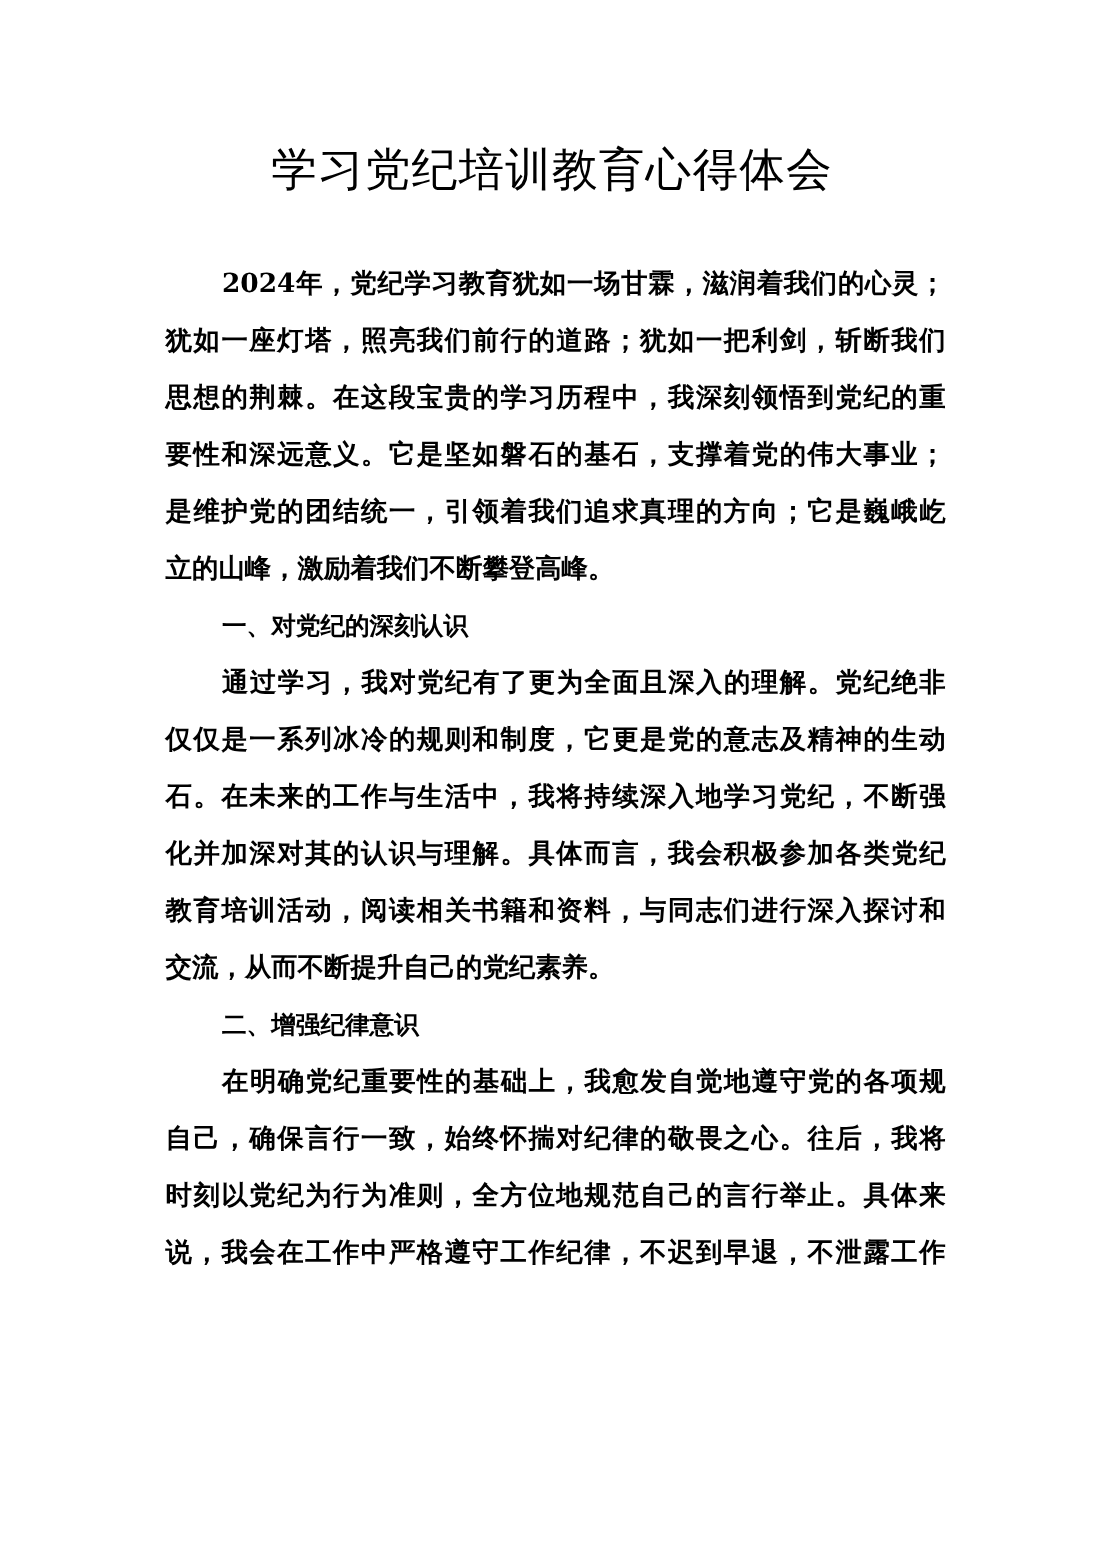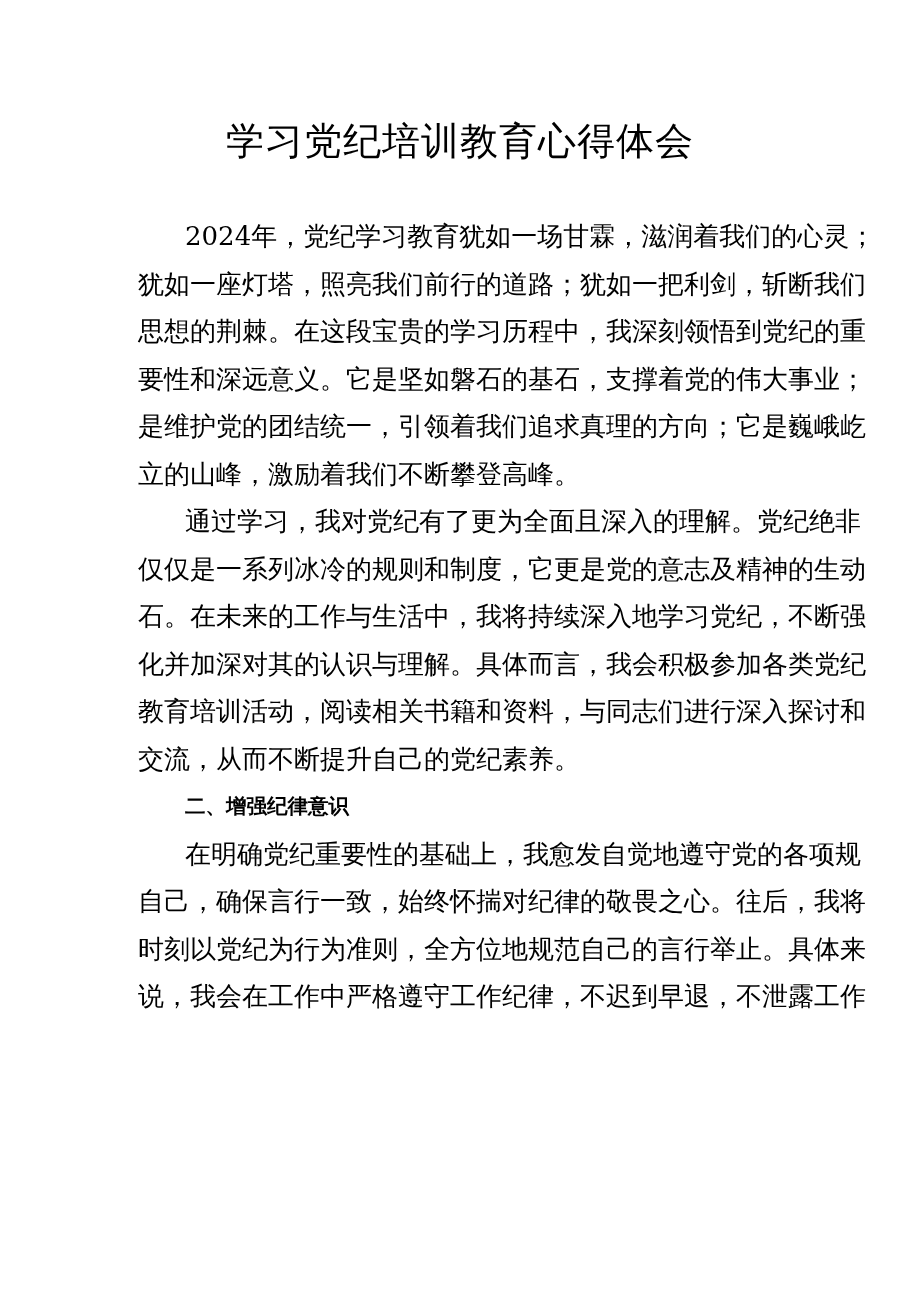--- a/index.html
+++ b/index.html
@@ -38,24 +38,25 @@
     .body-text {
       position: absolute;
       left: 138px;
       width: 650px;
       top: 213px;
     }
     .line {
       display: block;
       height: 47.5px;
       line-height: 47.5px;
-      font-size: 26px;
+      font-size: 22px;
       white-space: nowrap;
       text-align: justify;
       text-align-last: justify;
+      font-weight: bold;
     }
     .line.indent {
       padding-left: 47px;
     }
     .line.last {
       text-align-last: left;
     }
     .line.heading {
       font-family: "DejaVu Sans", "Liberation Sans", sans-serif;
       font-weight: bold;
@@ -72,20 +73,21 @@
 
   <div class="body-text">
 
     <span class="line indent">2024年，党纪学习教育犹如一场甘霖，滋润着我们的心灵；</span>
     <span class="line">犹如一座灯塔，照亮我们前行的道路；犹如一把利剑，斩断我们</span>
     <span class="line">思想的荆棘。在这段宝贵的学习历程中，我深刻领悟到党纪的重</span>
     <span class="line">要性和深远意义。它是坚如磐石的基石，支撑着党的伟大事业；</span>
     <span class="line">是维护党的团结统一，引领着我们追求真理的方向；它是巍峨屹</span>
     <span class="line last">立的山峰，激励着我们不断攀登高峰。</span>
 
+    <span class="line heading">一、对党纪的深刻认识</span>
 
     <span class="line indent">通过学习，我对党纪有了更为全面且深入的理解。党纪绝非</span>
     <span class="line">仅仅是一系列冰冷的规则和制度，它更是党的意志及精神的生动</span>
     <span class="line">石。在未来的工作与生活中，我将持续深入地学习党纪，不断强</span>
     <span class="line">化并加深对其的认识与理解。具体而言，我会积极参加各类党纪</span>
     <span class="line">教育培训活动，阅读相关书籍和资料，与同志们进行深入探讨和</span>
     <span class="line last">交流，从而不断提升自己的党纪素养。</span>
 
     <span class="line heading">二、增强纪律意识</span>
 

